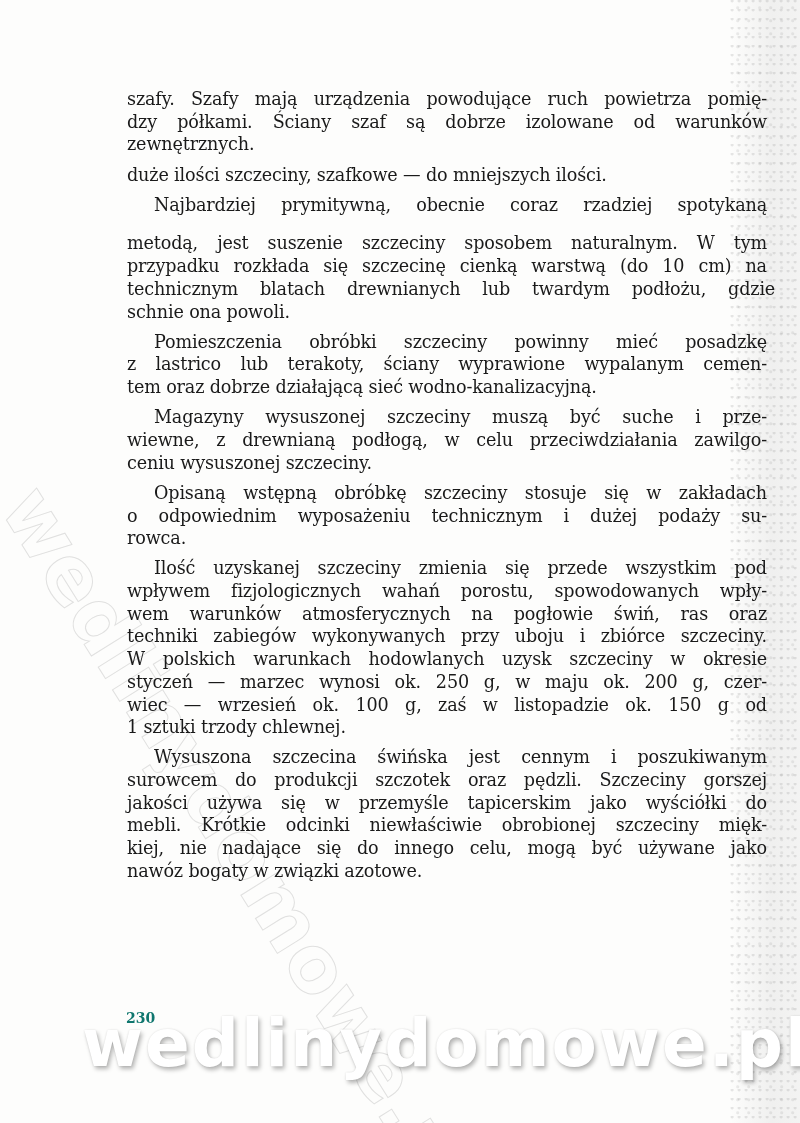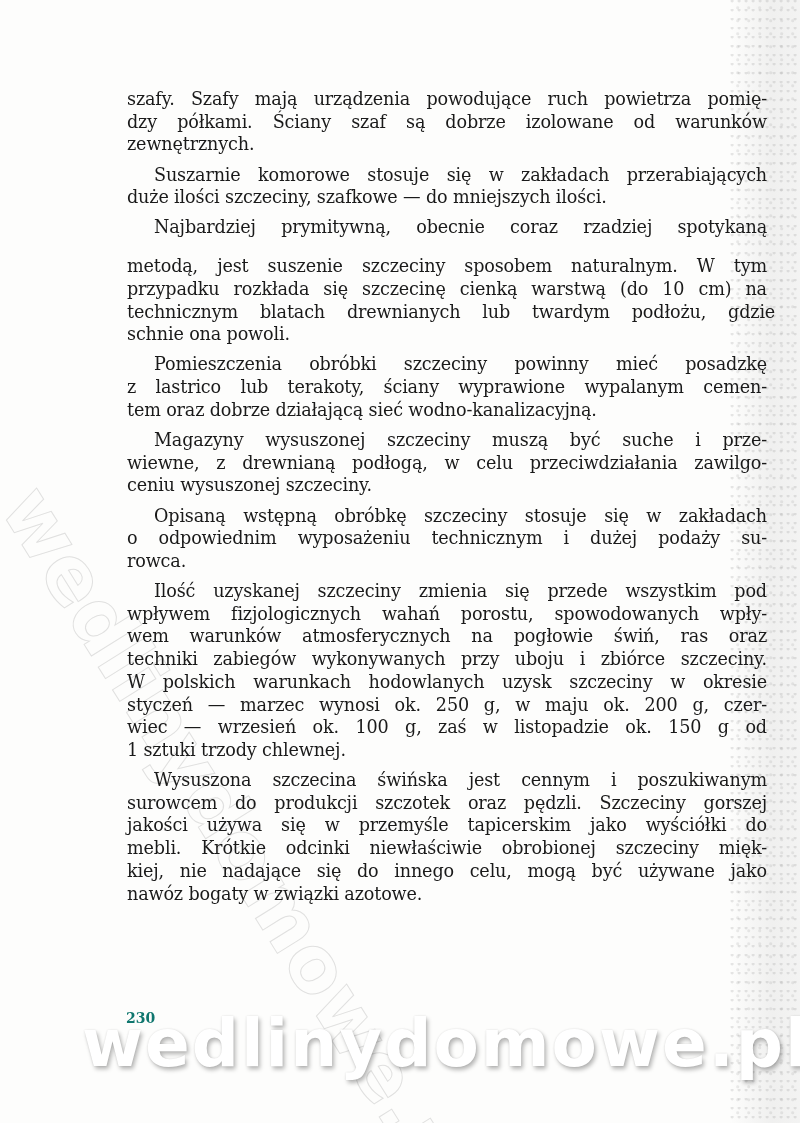--- a/index.html
+++ b/index.html
@@ -107,21 +107,20 @@
 
   <div class="watermark-diagonal">wedlinydomowe.pl</div>
 
   <div class="text-block" id="text-block">
       <div class="para">
         <span class="line" style="word-spacing: 10.9px; text-align-last: left;">szafy. Szafy mają urządzenia powodujące ruch powietrza pomię-</span>
         <span class="line" style="word-spacing: 14.68px; text-align-last: left;">dzy półkami. Ściany szaf są dobrze izolowane od warunków</span>
         <span class="line last">zewnętrznych.</span>
       </div>
       <div class="para">
-        <span class="line indent" style="word-spacing: 12.01px; text-align-last: left;">Suszarnie komorowe stosuje się w zakładach przerabiających</span>
         <span class="line last">duże ilości szczeciny, szafkowe — do mniejszych ilości.</span>
       </div>
       <div class="para">
         <span class="line indent" style="word-spacing: 19.87px; text-align-last: left;">Najbardziej prymitywną, obecnie coraz rzadziej spotykaną</span>
         <span class="line" style="word-spacing: 13.65px; text-align-last: left; margin-top: 16px;">metodą, jest suszenie szczeciny sposobem naturalnym. W tym</span>
         <span class="line" style="word-spacing: 8.62px; text-align-last: left;">przypadku rozkłada się szczecinę cienką warstwą (do 10 cm) na</span>
         <span class="line" style="word-spacing: 16.47px; text-align-last: left;">technicznym blatach drewnianych lub twardym podłożu, gdzie</span>
         <span class="line last">schnie ona powoli.</span>
       </div>
       <div class="para">

